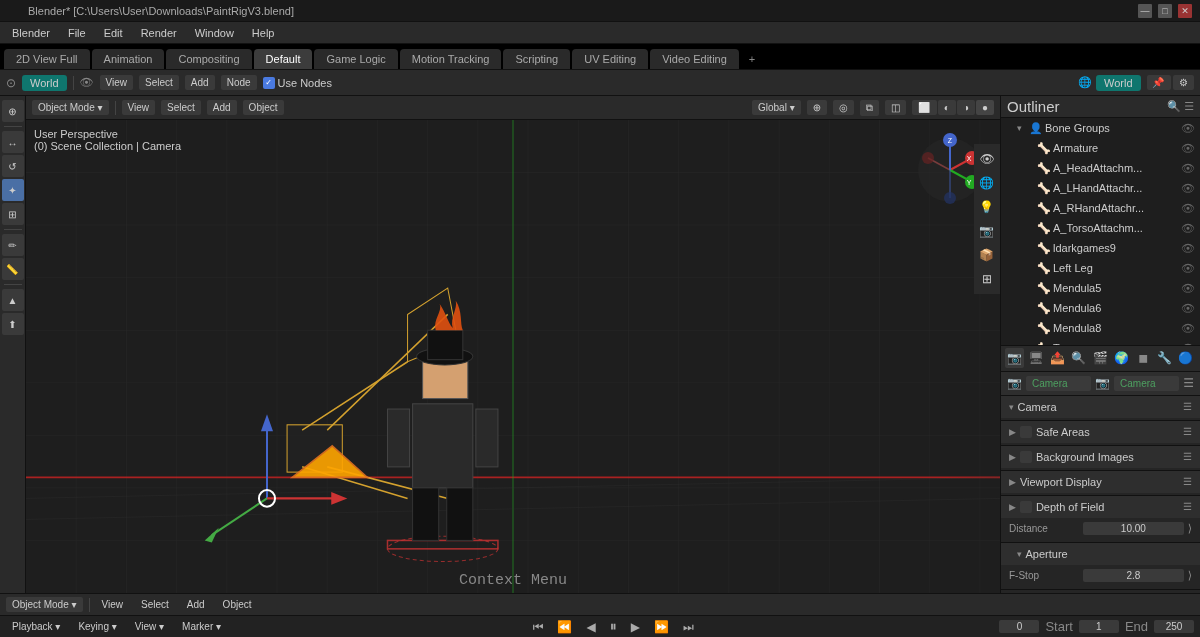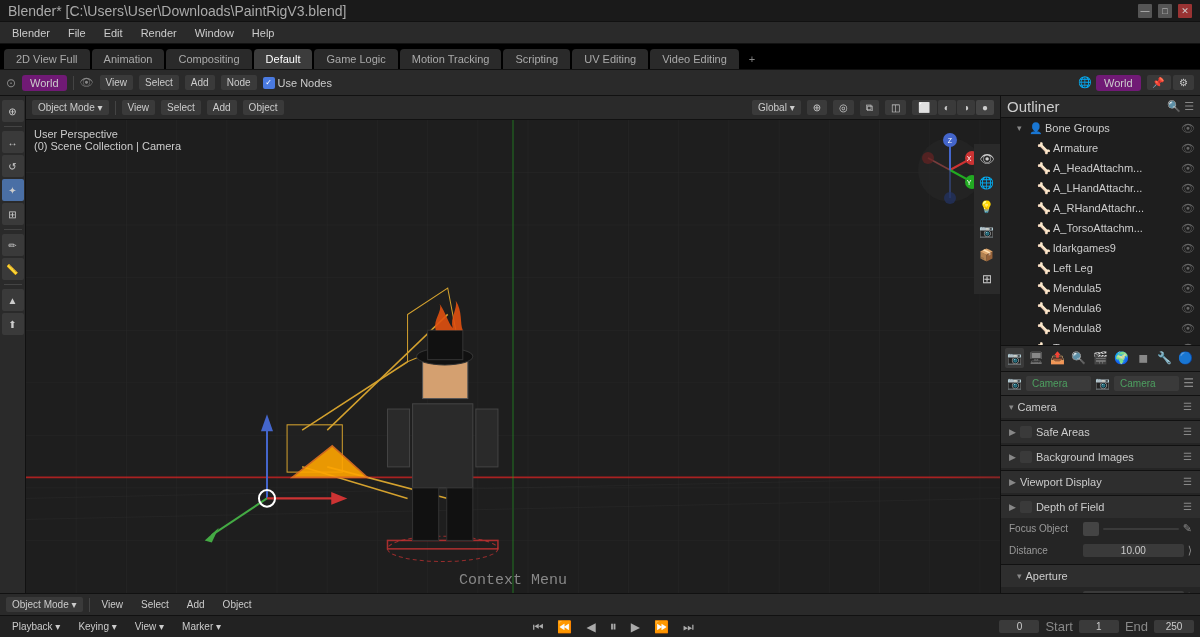--- a/index.html
+++ b/index.html
@@ -235,21 +235,21 @@
       height: 26px;
       background: #2a2a2a;
       display: flex;
       align-items: center;
       padding: 0 6px;
       gap: 6px;
       border-bottom: 1px solid #111;
     }
     .scene-world-dropdown {
       padding: 2px 8px;
-      background: #701a75;
+      background: #0f766e;
       color: #ccc;
       font-size: 11px;
       border-radius: 3px;
       cursor: pointer;
     }
 
     
     #content-wrapper {
       display: flex;
       height: calc(637px - 22px - 22px - 26px - 22px - 22px);
@@ -331,21 +331,21 @@
 
     
     .tl-btn { padding: 0 4px; color: #aaa; cursor: pointer; font-size: 12px; }
     .tl-input { width: 40px; background: #3a3a3a; color: #ccc; font-size: 10px; padding: 1px 4px; border-radius: 2px; text-align: center; }
     .tl-label { color: #888; font-size: 13px; }
   </style>
 </head>
 <body>
 
 <div id="title-bar">
-  <span style="font-size:14px;color:#aaa;">Blender* [C:\Users\User\Downloads\PaintRigV3.blend]</span>
+  <span style="font-size:11px;color:#aaa;margin-left:20px;">Blender* [C:\Users\User\Downloads\PaintRigV3.blend]</span>
   <div class="win-controls">
     <button class="win-btn">—</button>
     <button class="win-btn">□</button>
     <button class="win-btn" style="background:#933;">✕</button>
   </div>
 </div>
 
 <div id="menu-bar">
   <div class="menu-item">Blender</div>
   <div class="menu-item">File</div>
@@ -737,26 +737,20 @@
 
         <div class="cp-section">
           <div class="cp-section-title">
             <span class="cp-arrow">▶</span>
             <div class="cp-check"></div>
             <span>Depth of Field</span>
             <div style="flex:1;"></div>
             <span style="color:#888;font-size:10px;cursor:pointer;">☰</span>
           </div>
 
-          <div class="cp-row">
-            <span class="cp-label">Focus Object</span>
-            <div style="width:16px;height:14px;background:#444;border-radius:2px;cursor:pointer;"></div>
-            <div class="cp-input" style="flex:1;cursor:pointer;"></div>
-            <button style="background:none;border:none;color:#888;cursor:pointer;font-size:11px;">✎</button>
-          </div>
 
           <div class="cp-row">
             <span class="cp-label">Distance</span>
             <div class="cp-input">10.00</div>
             <button style="background:none;border:none;color:#888;cursor:pointer;font-size:11px;">⟩</button>
           </div>
         </div>
 
         <div class="cp-section">
           <div class="cp-section-title" style="padding-left:16px;">

